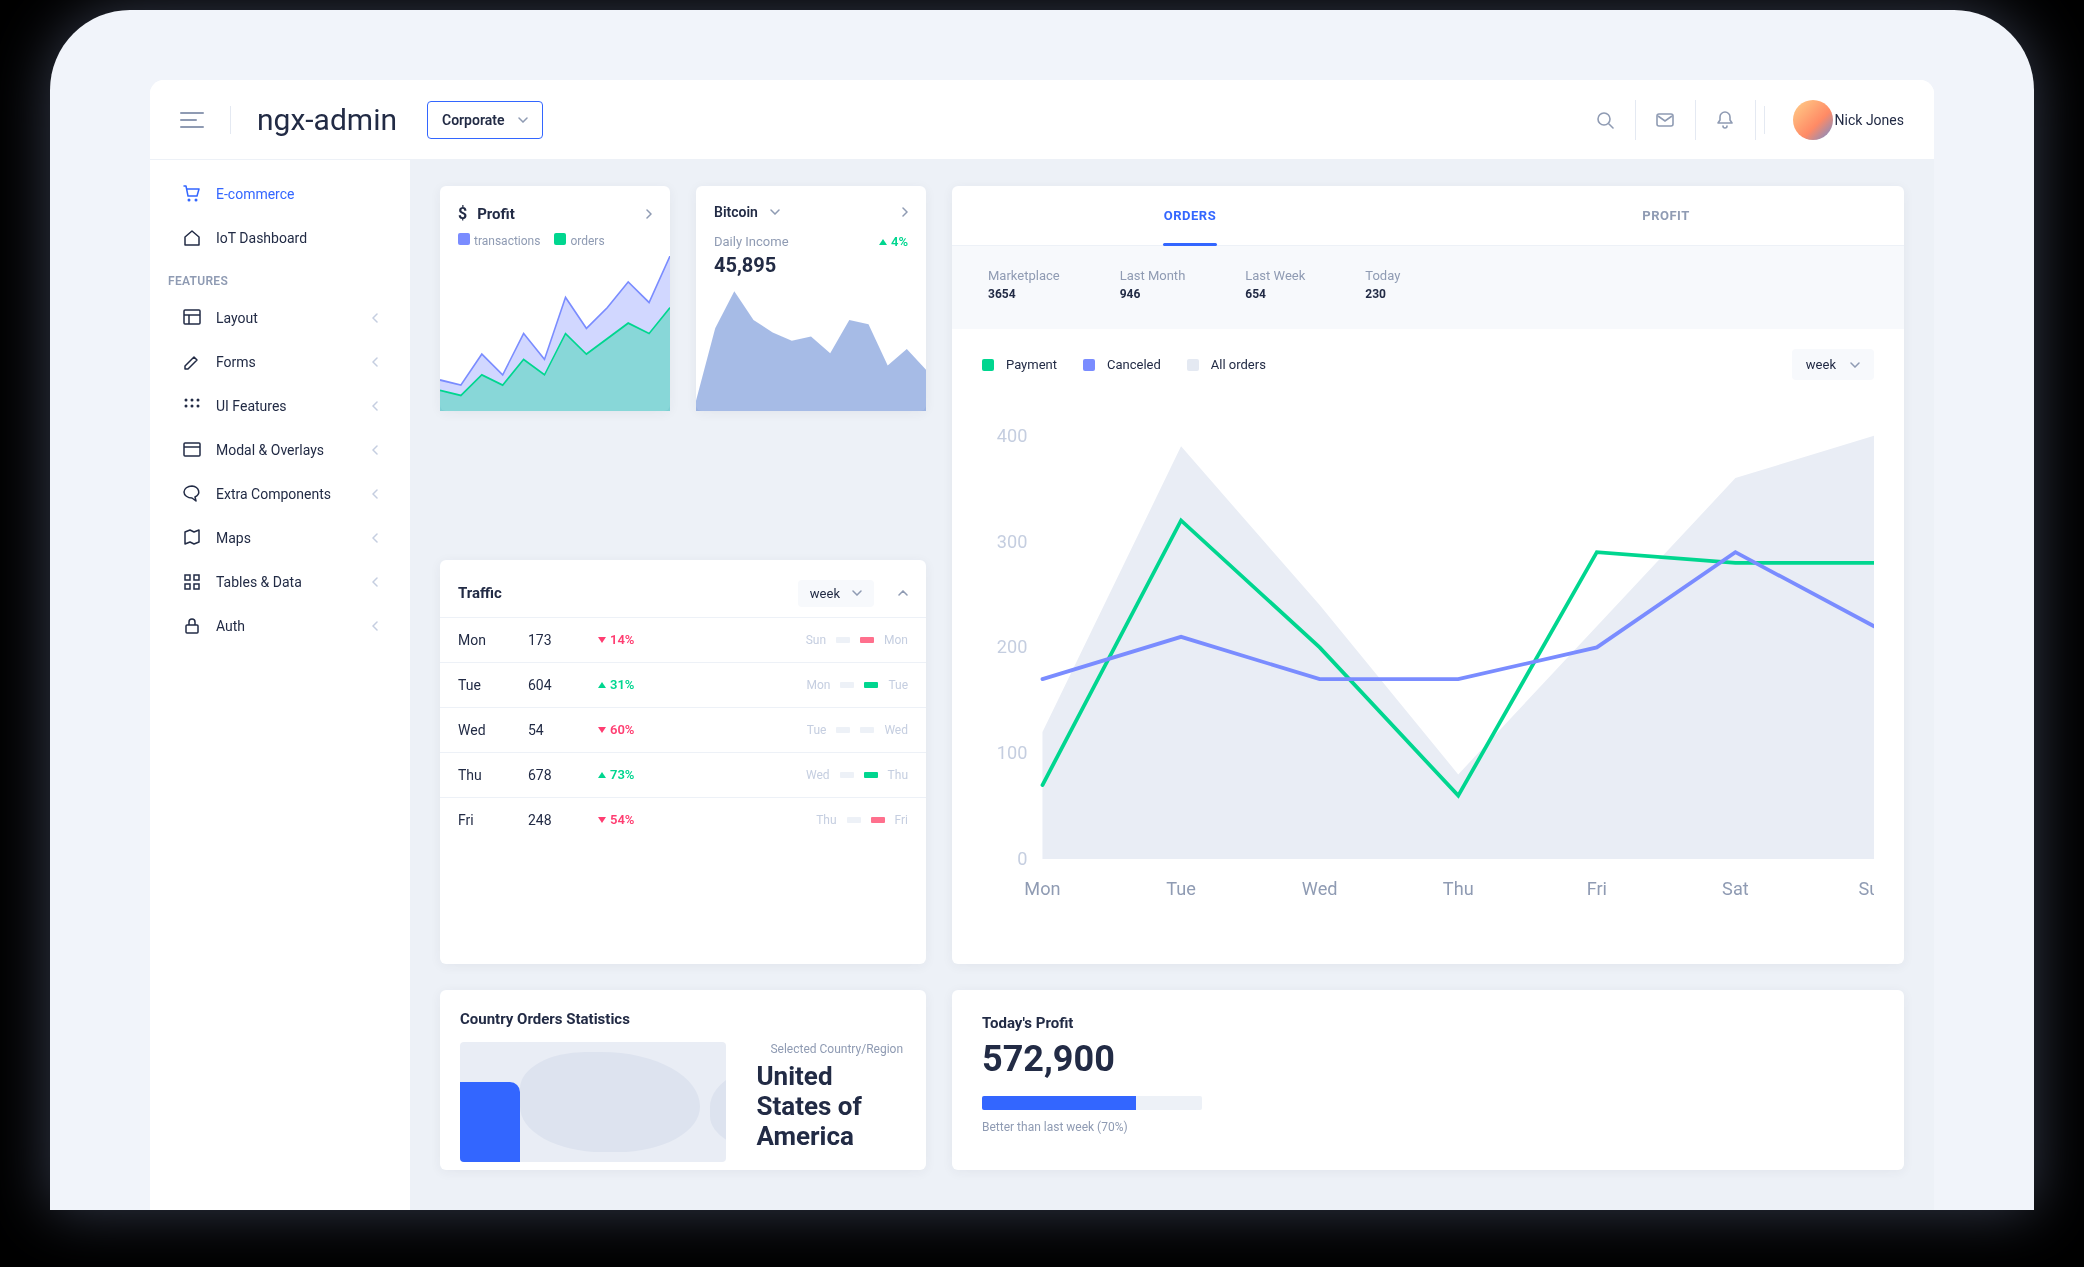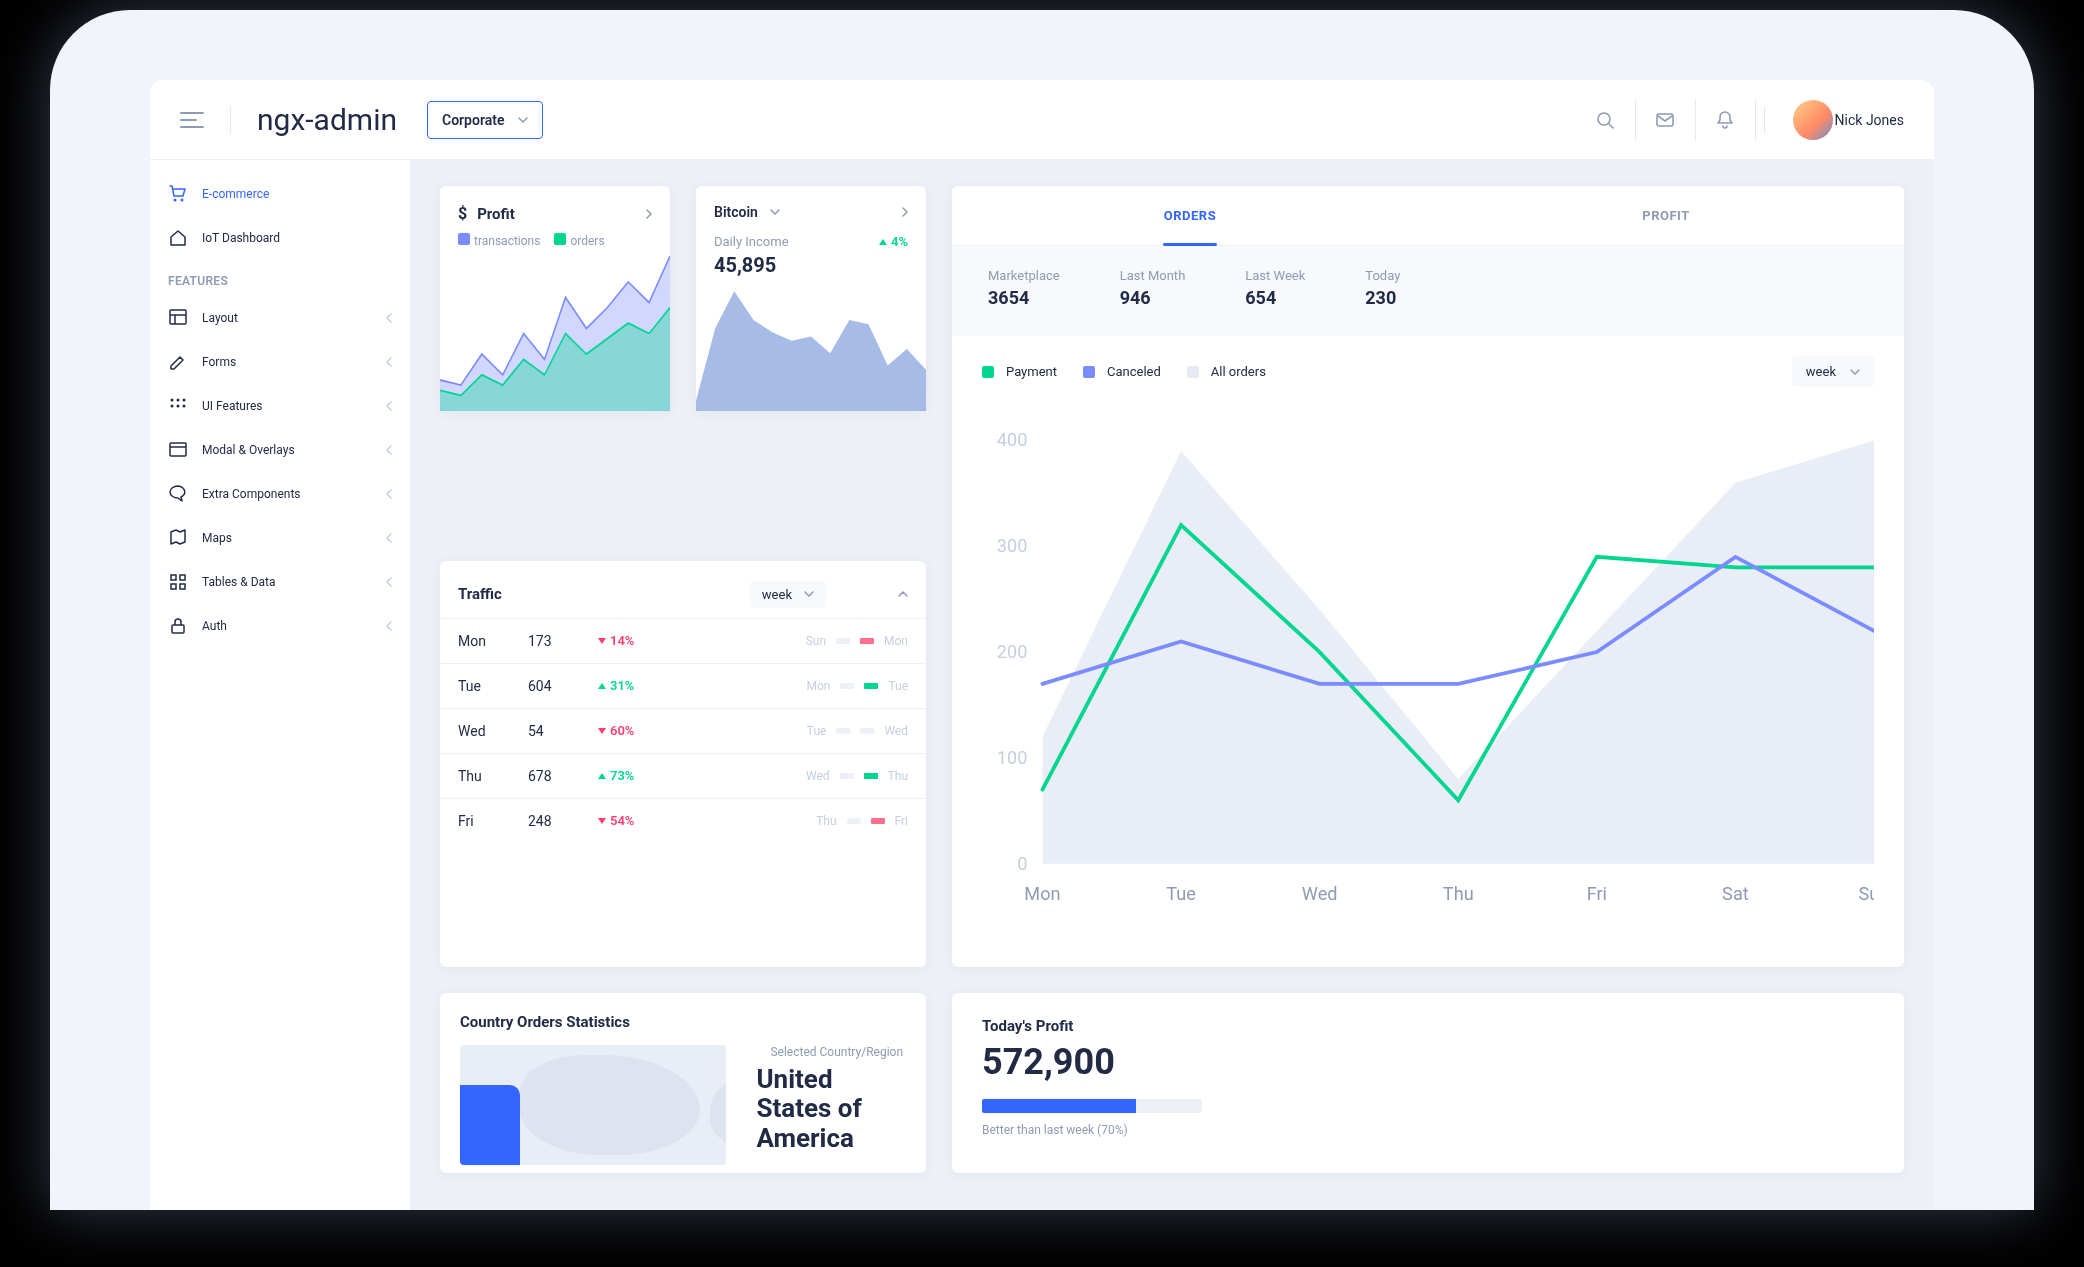--- a/index.html
+++ b/index.html
@@ -13,21 +13,21 @@
 .header-sep { width: 1px; height: 28px; background: #e4e9f2; margin: 0 26px; }
 .app-title { font-size: 30px; color: #222b45; font-weight: 400; }
 .theme-select { margin-left: 30px; border: 1.5px solid #3366ff; border-radius: 4px; padding: 10px 14px; display: flex; align-items: center; gap: 14px; color: #222b45; font-size: 14px; font-weight: 600; cursor: pointer; }
 .header-right { margin-left: auto; display: flex; align-items: center; gap: 0; }
 .header-icon { width: 60px; height: 40px; display: flex; align-items: center; justify-content: center; color: #8f9bb3; cursor: pointer; border-right: 1px solid #e4e9f2; }
 .header-icon:last-of-type { border-right: none; }
 .avatar { width: 40px; height: 40px; border-radius: 50%; background: linear-gradient(135deg,#ffd08a,#ff8a65 60%,#6b8dd6); margin-left: 18px; }
 .user-name { margin-left: 2px; font-size: 14px; color: #222b45; }
 .body { flex: 1; display: flex; background: #edf1f7; overflow: hidden; }
 .sidebar { width: 260px; background: #fff; padding: 12px 0; overflow: hidden; }
-.side-item { display: flex; align-items: center; padding: 12px 18px; cursor: pointer; color: #222b45; font-size: 12px; gap: 14px; position: relative; }
+.side-item { display: flex; align-items: center; padding: 12px 32px; cursor: pointer; color: #222b45; font-size: 14px; gap: 14px; position: relative; }
 .side-item.active { color: #3366ff; }
 .side-item .icon { width: 20px; height: 20px; display: inline-flex; align-items: center; justify-content: center; color: inherit; }
 .side-item .chev { margin-left: auto; color: #8f9bb3; font-size: 12px; }
 .side-heading { padding: 14px 18px 8px; font-size: 12px; color: #8f9bb3; font-weight: 600; letter-spacing: 0.3px; }
 .content { flex: 1; padding: 26px 30px 0 30px; display: grid; grid-template-columns: 230px 230px 1fr; grid-template-rows: auto auto auto; gap: 26px; overflow: hidden; }
 .card { background: #fff; border-radius: 6px; box-shadow: 0 2px 12px rgba(44,51,73,0.06); }
 .profit-card { grid-column: 1; grid-row: 1; height: 225px; display:flex; flex-direction:column; }
 .profit-head { display: flex; align-items: center; padding: 18px 18px 10px; }
 .profit-head .dollar { font-weight: 700; color: #222b45; margin-right: 10px; }
 .profit-head .title { font-weight: 700; color: #222b45; font-size: 15px; }
@@ -39,38 +39,38 @@
 .bitcoin-head { display:flex; align-items:center; padding: 18px 18px 14px; }
 .bitcoin-head .sel { font-size:14px; color:#222b45; font-weight:600; display:flex; align-items:center; gap:12px; cursor:pointer; }
 .bitcoin-head .arrow { margin-left:auto; color:#8f9bb3; cursor:pointer; }
 .bitcoin-body { padding: 0 18px; }
 .bitcoin-body .label { font-size:13px; color:#8f9bb3; }
 .bitcoin-body .row1 { display:flex; align-items:flex-end;gap:17px; }
 .bitcoin-body .delta { margin-left:auto; color:#00d68f; font-size:13px; font-weight:600; display:flex; align-items:center; gap:4px; }
 .bitcoin-body .value { font-size:20px; font-weight:700; color:#222b45; margin-top: 4px; }
 .bitcoin-chart { flex:1; margin-top:10px; }
 .traffic-card { grid-column: 1 / 3; grid-row: 2; }
-.traffic-head { display:flex; align-items:center; padding: 20px 18px 10px; gap: 48px; }
+.traffic-head { display:flex; align-items:center; padding: 20px 18px 10px; }
 .traffic-head .title { font-weight:700; color:#222b45; font-size:15px; }
 .traffic-head .sel { margin-left:auto; margin-right: 24px; font-size:13px; color:#222b45; display:flex; align-items:center; gap:12px; cursor:pointer; background:#f7f9fc; padding:6px 12px; border-radius:4px; }
 .traffic-head .caret { color:#8f9bb3; cursor:pointer; }
 .traffic-row { display:grid; grid-template-columns: 70px 70px 80px 1fr; align-items:center; padding: 14px 18px; border-top:1px solid #edf1f7; font-size:14px; color:#222b45; }
 .traffic-row .delta { font-size:13px; font-weight:600; display:flex; align-items:center; gap:4px; }
 .traffic-row .delta.up { color:#00d68f; }
 .traffic-row .delta.down { color:#ff3d71; }
 .traffic-row .spark { display:flex; align-items:center; gap:10px; justify-content:flex-end; font-size:12px; color:#c5cee0; }
 .spark-bar { width:14px; height:6px; border-radius:1px; display:inline-block; }
 .orders-card { grid-column: 3; grid-row: 1 / 3; display:flex; flex-direction:column; }
 .orders-tabs { display:flex; height:60px; border-bottom:1px solid #edf1f7; }
 .orders-tab { flex:1; display:flex; align-items:center; justify-content:center; font-size:13px; font-weight:700; letter-spacing:0.5px; color:#8f9bb3; cursor:pointer; position:relative; }
 .orders-tab.active { color:#3366ff; }
 .orders-tab.active::after { content:''; position:absolute; bottom:-1px; height:3px; width:54px; background:#3366ff; border-radius:2px; }
 .orders-summary { display:flex; padding: 22px 36px 28px; gap: 60px; background:#f7f9fc; margin: 0; }
 .orders-summary .col .lbl { font-size:13px; color:#8f9bb3; }
-.orders-summary .col .val { font-size:18px; font-weight:700; color:#222b45; margin-top:4px; }
+.orders-summary .col .val { font-size:12px; font-weight:700; color:#222b45; margin-top:4px; }
 .orders-chart-wrap { flex:1; padding: 20px 30px 20px 30px; display:flex; flex-direction:column; }
 .orders-legend-row { display:flex; align-items:center; gap:26px; font-size:13px; color:#222b45; margin-bottom: 16px; }
 .orders-legend-row .period { margin-left:auto; background:#f7f9fc; padding:8px 14px; border-radius:4px; display:flex; align-items:center; gap:14px; cursor:pointer; font-size:13px; }
 .orders-legend-row .lg { display:flex; align-items:center; gap:8px; }
 .orders-chart { flex:1; position:relative; }
 .country-card { grid-column: 1 / 3; grid-row: 3; height: 180px; padding: 20px; }
 .country-card .title { font-weight:700; color:#222b45; font-size:15px; margin-bottom: 14px; }
 .country-body { display:flex; gap:30px; }
 .map { width: 520px; height: 120px; background: #e9edf5; border-radius: 4px; position:relative; overflow:hidden; }
 .map-blob { position:absolute; background:#dde3ef; border-radius:40% 60% 50% 50%; }

